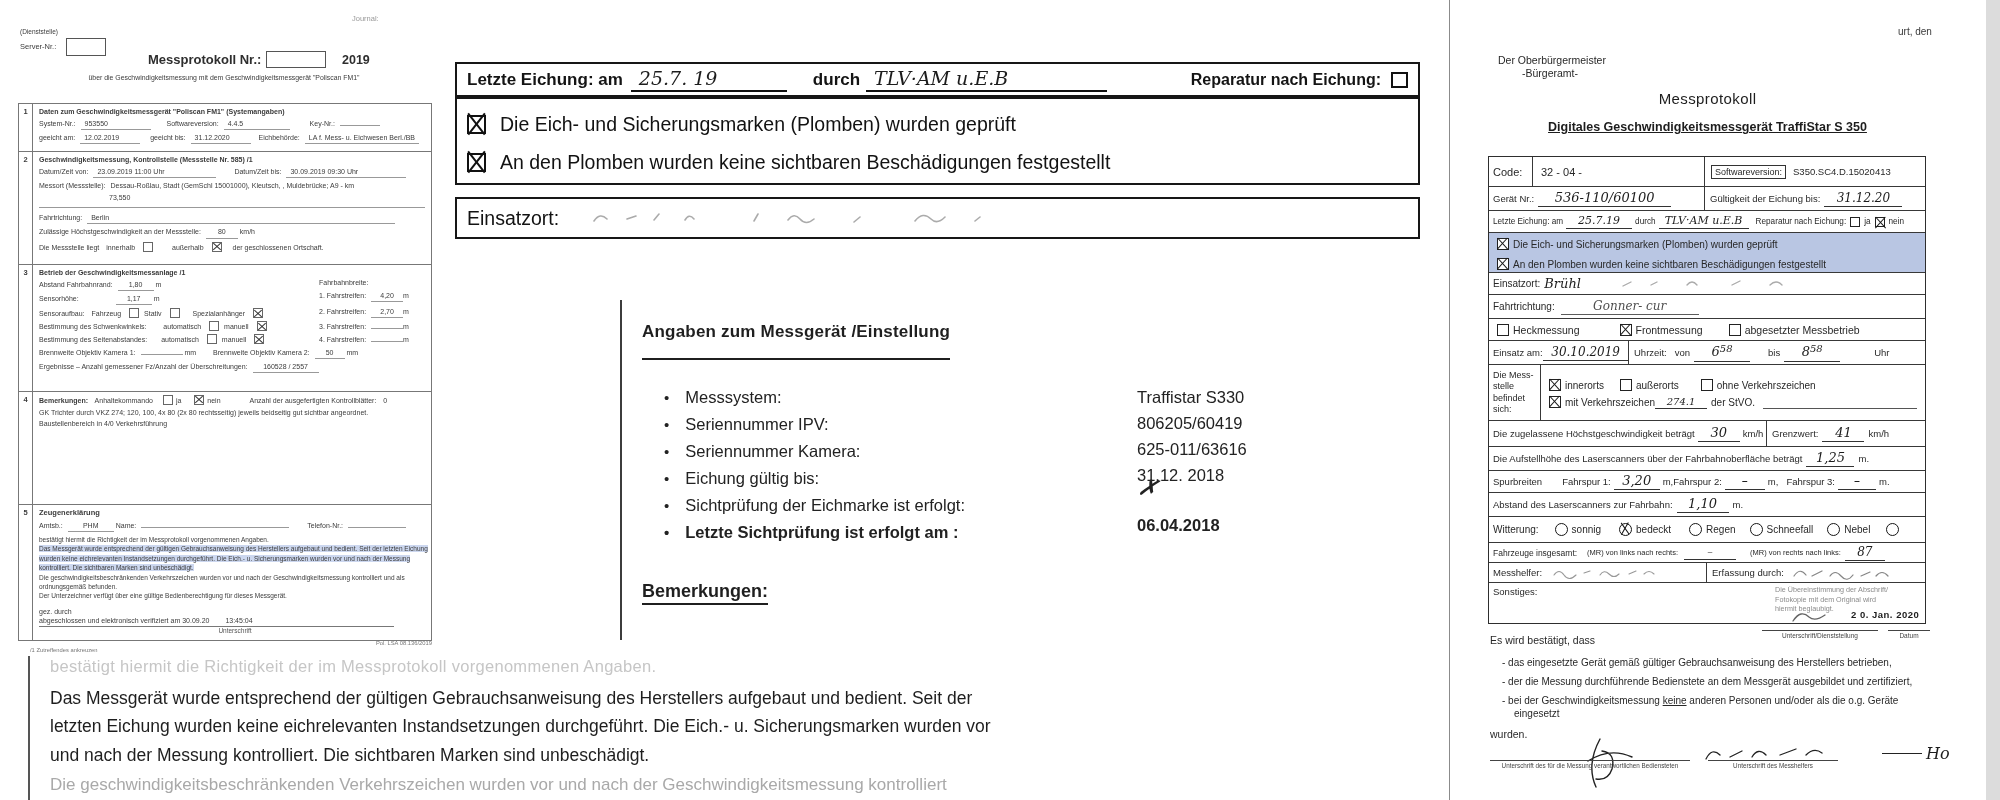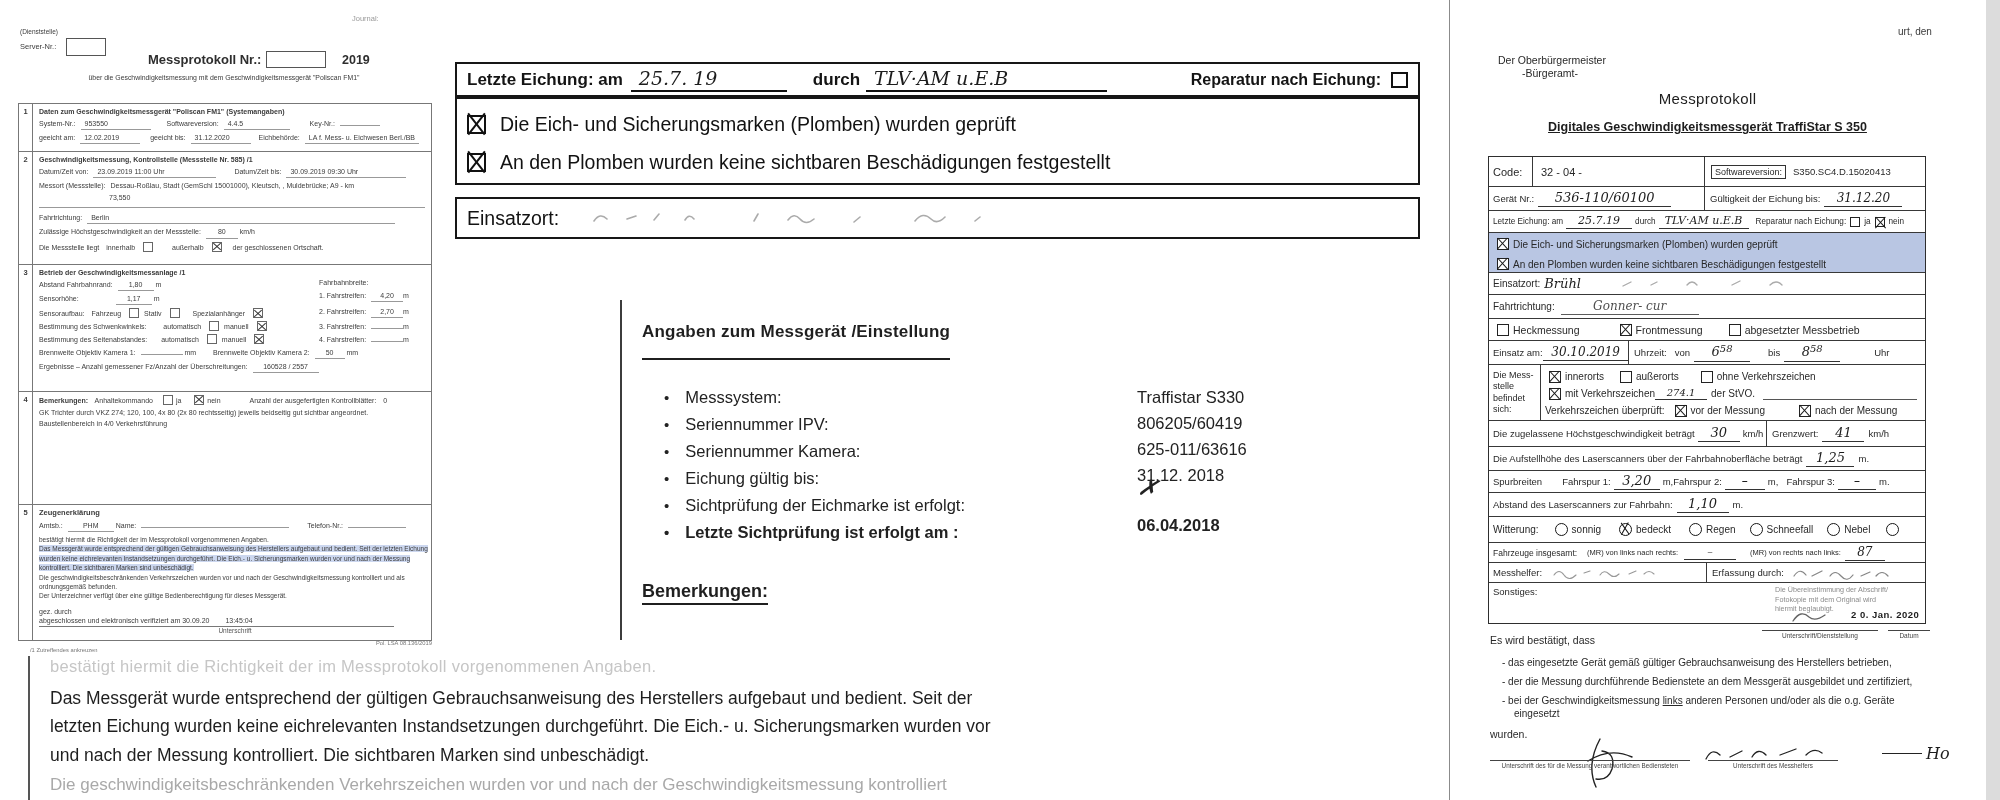--- a/index.html
+++ b/index.html
@@ -377,27 +377,20 @@
           <span class="rcb" style="margin-left:22px"></span>
             <span style="font-size:10px">ohne Verkehrszeichen</span>
         </div>
         <div style="display:flex;align-items:center;height:17px">
           <span class="rcb x"></span>
             <span style="font-size:10px">mit Verkehrszeichen</span>
           <span class="hw ru" style="font-size:10px;min-width:44px">274.1</span>
           <span style="font-size:10px;margin-left:4px">der StVO.</span>
           <span style="flex:1;border-bottom:1px solid #555;margin:0 8px;height:12px"></span>
         </div>
-        <div style="display:flex;align-items:center;height:17px">
-          <span style="font-size:10px">Verkehrszeichen überprüft:</span>
-          <span class="rcb x" style="margin-left:10px"></span>
-            <span style="font-size:10px">vor der Messung</span>
-          <span class="rcb x" style="margin-left:34px"></span>
-            <span style="font-size:10px">nach der Messung</span>
-        </div>
       </div>
     </div>
 
     <div class="rrow" style="height:26px;padding:0">
       <div class="rcell bR" style="width:278px;padding-left:4px">
         <span>Die zugelassene Höchstgeschwindigkeit beträgt</span>
         <span class="hw ru" style="font-size:13px;min-width:34px;margin:0 3px">30</span>
         <span>km/h</span>
       </div>
       <div class="rcell" style="flex:1;padding-left:5px">
@@ -485,21 +478,21 @@
   </div>
 
   <div class="sigline" style="left:312px;top:630px;width:116px">Unterschrift/Dienststellung</div>
   <div class="sigline" style="left:438px;top:630px;width:42px">Datum</div>
 
   <div class="abs" style="left:40px;top:634px;font-size:10.5px">Es wird bestätigt, dass</div>
   <div class="abs" style="left:52px;top:657px;font-size:10px">- das eingesetzte Gerät gemäß gültiger Gebrauchsanweisung des Herstellers betrieben,</div>
   <div class="abs" style="left:52px;top:676px;font-size:10px">- der die Messung durchführende Bedienstete an dem Messgerät ausgebildet und zertifiziert,</div>
   <div class="abs" style="left:52px;top:695px;font-size:10px">
     <span>- bei der Geschwindigkeitsmessung</span>
-    <span style="text-decoration:underline">links</span>
+    <span style="text-decoration:underline">keine</span>
     <span>anderen Personen und/oder als die o.g. Geräte</span>
   </div>
   <div class="abs" style="left:64px;top:708px;font-size:10px">eingesetzt</div>
   <div class="abs" style="left:40px;top:728px;font-size:10.5px">wurden.</div>
 
   <svg class="squig abs" style="left:110px;top:735px" width="90" height="55">
     <path d="M40,4 q-14,26 -4,48 m-8,-26 q22,-14 44,-4 m-30,-6 q14,2 10,18 q-4,12 -16,10" stroke="#222" stroke-width="1.4" fill="none" stroke-linecap="round"></path>
   </svg>
   <div class="sigline" style="left:40px;top:760px;width:200px;font-size:6.3px">Unterschrift des für die Messung verantwortlichen Bediensteten</div>
   <svg class="squig abs" style="left:252px;top:745px" width="130" height="20">

